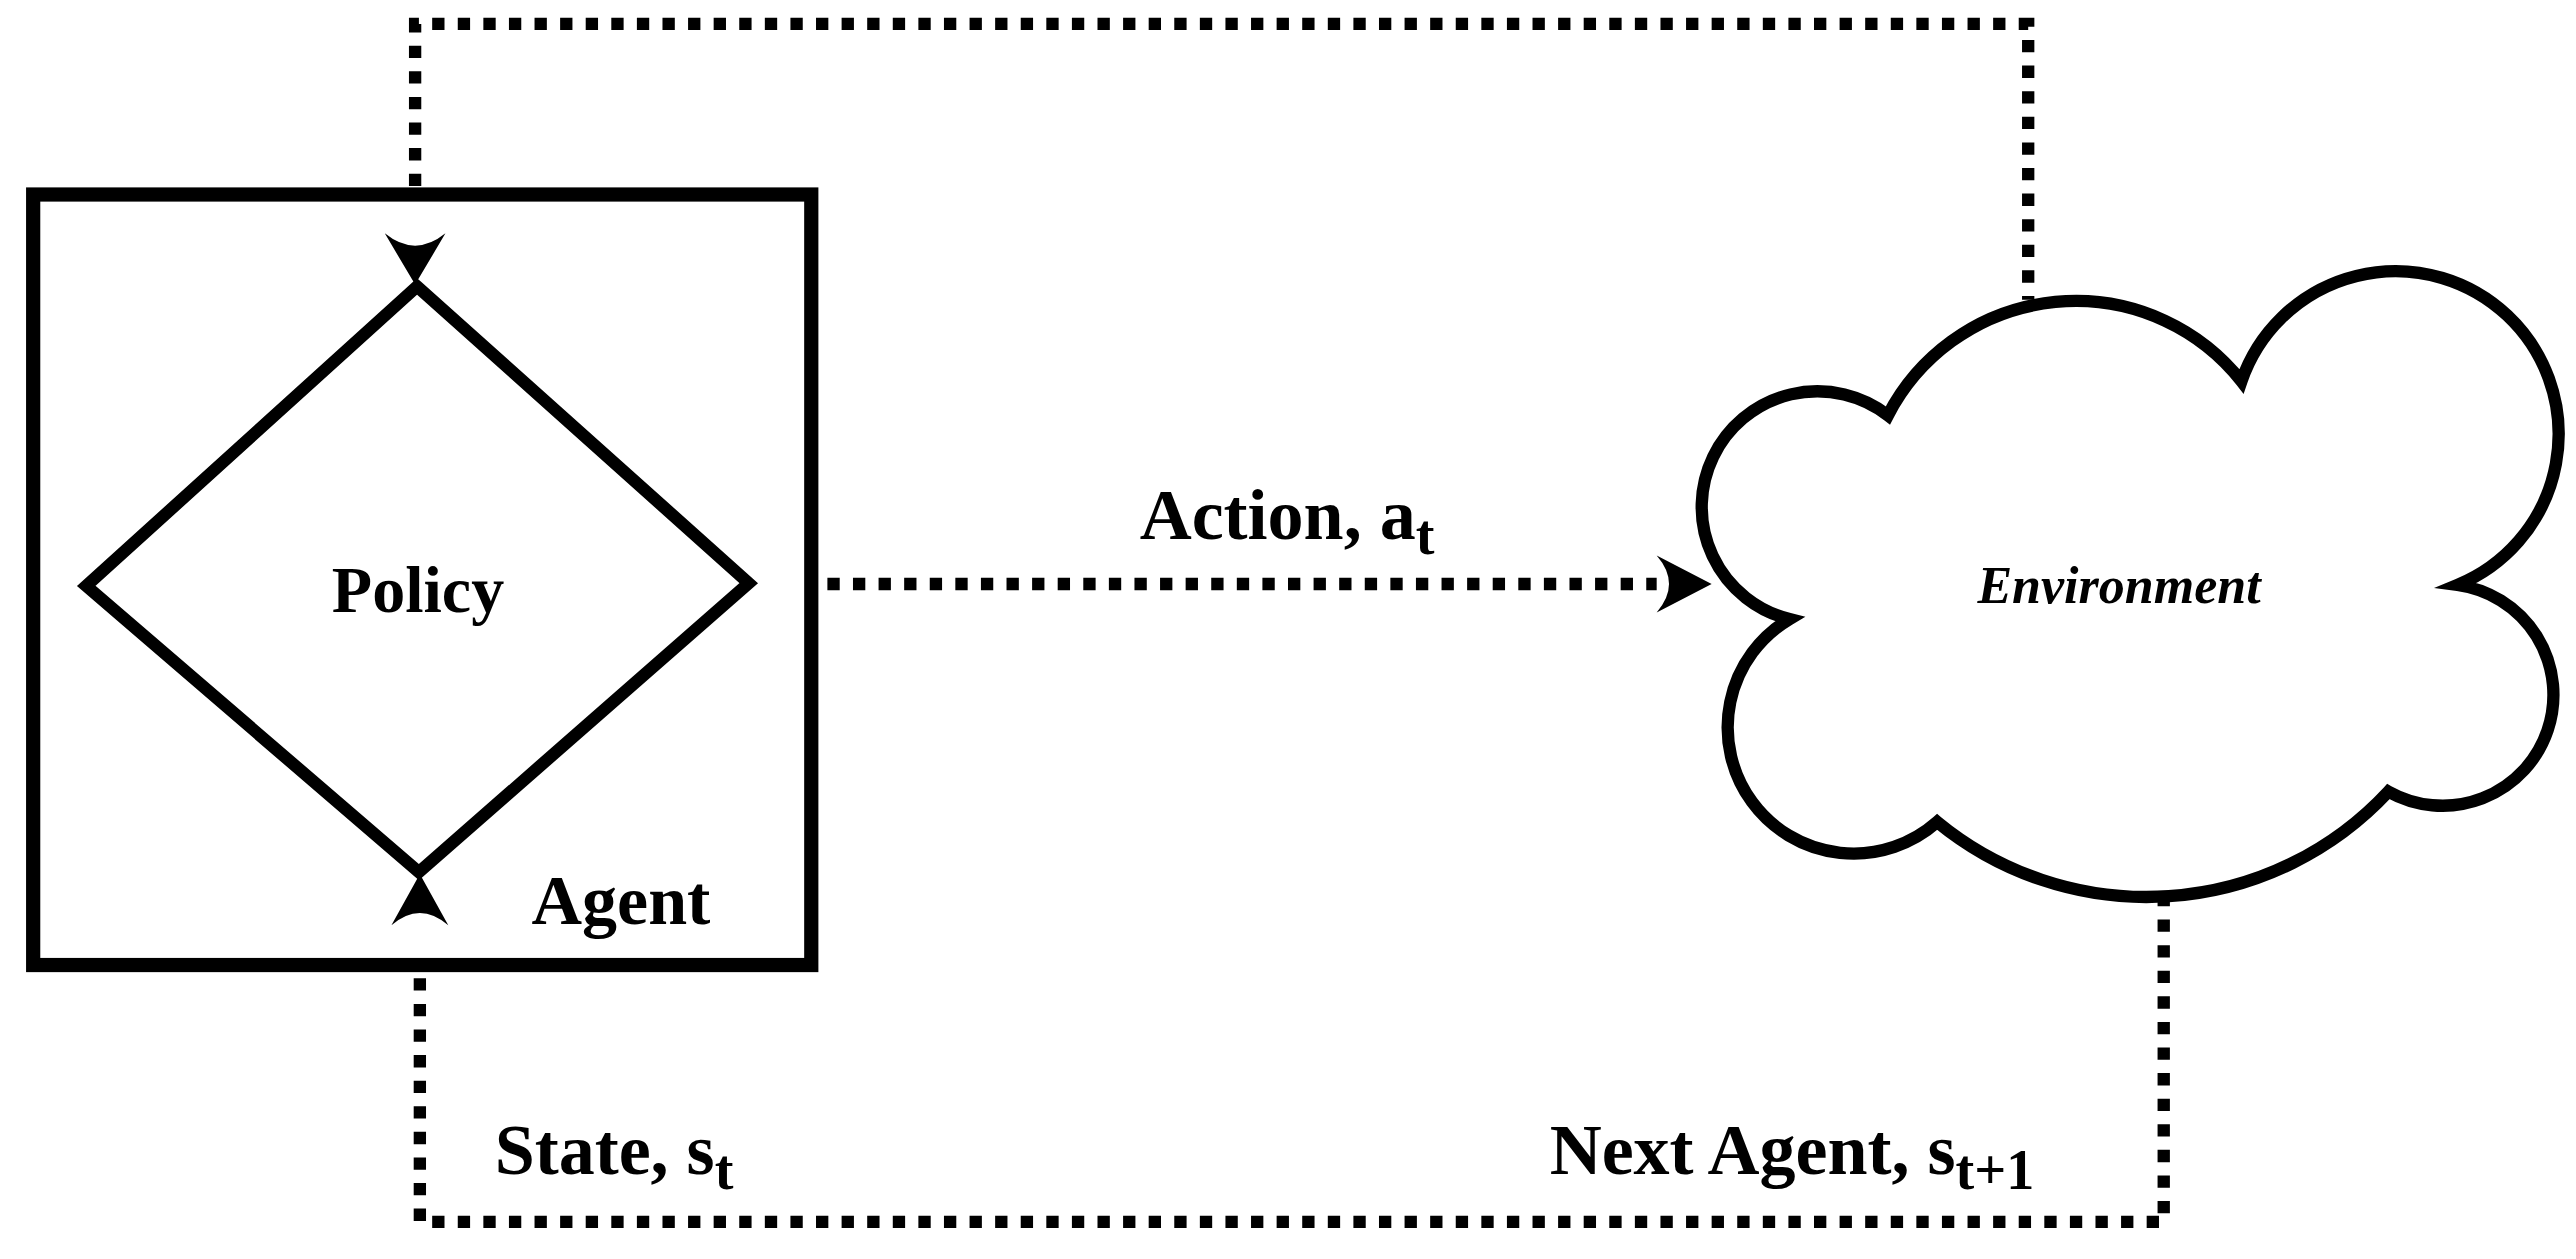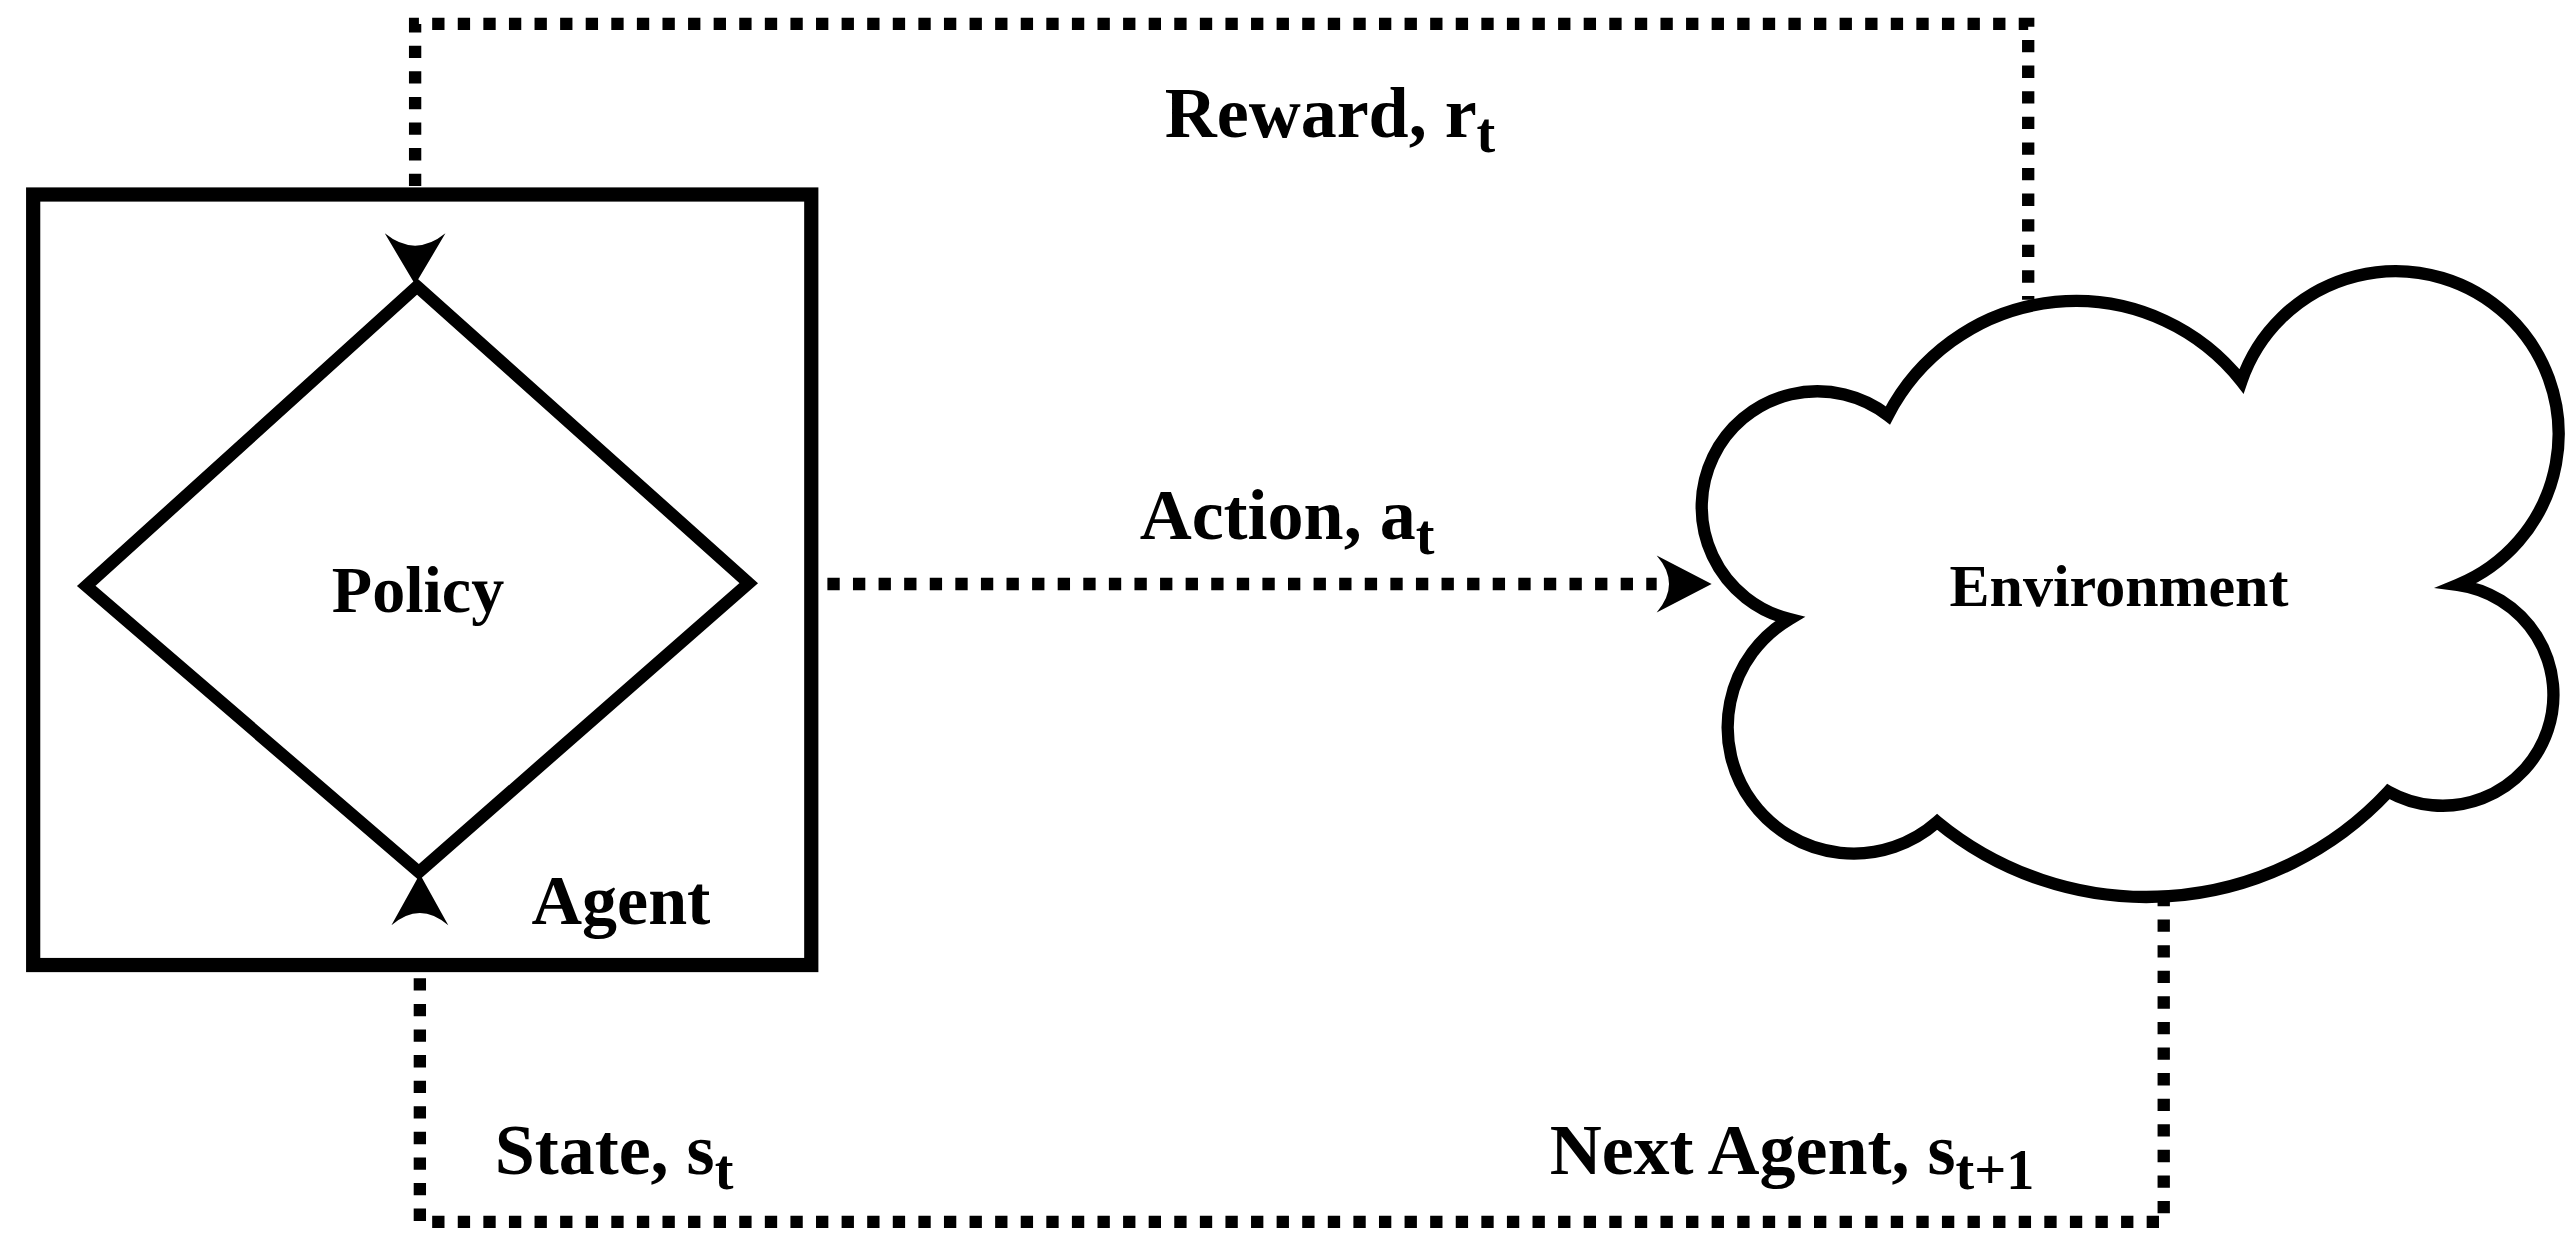--- a/index.html
+++ b/index.html
@@ -37,21 +37,21 @@
   .edge-label .subscript,
   .node-label .subscript {
     font-size: 0.78em;
     vertical-align: -0.26em;
   }
   #policy-controller-label {
     font-size: 66px;
     line-height: 1.18;
     text-align: center;
   }
-  #environment-label { font-size: 60px; }
+  #environment-label { font-size: 52px; font-style: italic; }
   #agent-label { font-size: 70px; margin-top: 12px; }
 </style>
 </head>
 <body>
 
 <div id="diagram-canvas">
 
   <svg id="shapes-svg" viewBox="0 0 2718 1329" xmlns="http://www.w3.org/2000/svg">
 
     <path d="M 438 250 L 438 25 L 2140 25 L 2140 316" fill="none" stroke="#000000" stroke-width="13" stroke-dasharray="13 14"></path>
@@ -71,23 +71,20 @@
              A 117 117 0 1 1 2520 835
              A 348 348 0 0 1 2044 867
              A 133 133 0 1 1 1888 653
              Z" fill="#ffffff" stroke="#000000" stroke-width="13"></path>
 
     <path d="M 438 300 L 470 246 Q 438 272 406 246 Z" fill="#000000"></path>
     <path d="M 443 922 L 473 976 Q 443 950 413 976 Z" fill="#000000"></path>
     <path d="M 1806 616 L 1748 586 Q 1774 616 1748 646 Z" fill="#000000"></path>
   </svg>
 
-  <div class="edge-label" id="reward-label" style="left:1330px; top:119px;">
-    <span>Reward, r</span><span class="subscript">t</span>
-  </div>
 
   <div class="edge-label" id="state-label" style="left:614px; top:1156px;">
     <span>State, s</span><span class="subscript">t</span>
   </div>
 
   <div class="edge-label" id="action-label" style="left:1287px; top:521px;">
     <span>Action, a</span><span class="subscript">t</span>
   </div>
 
   <div class="edge-label" id="next-state-label" style="left:1792px; top:1156px;">

